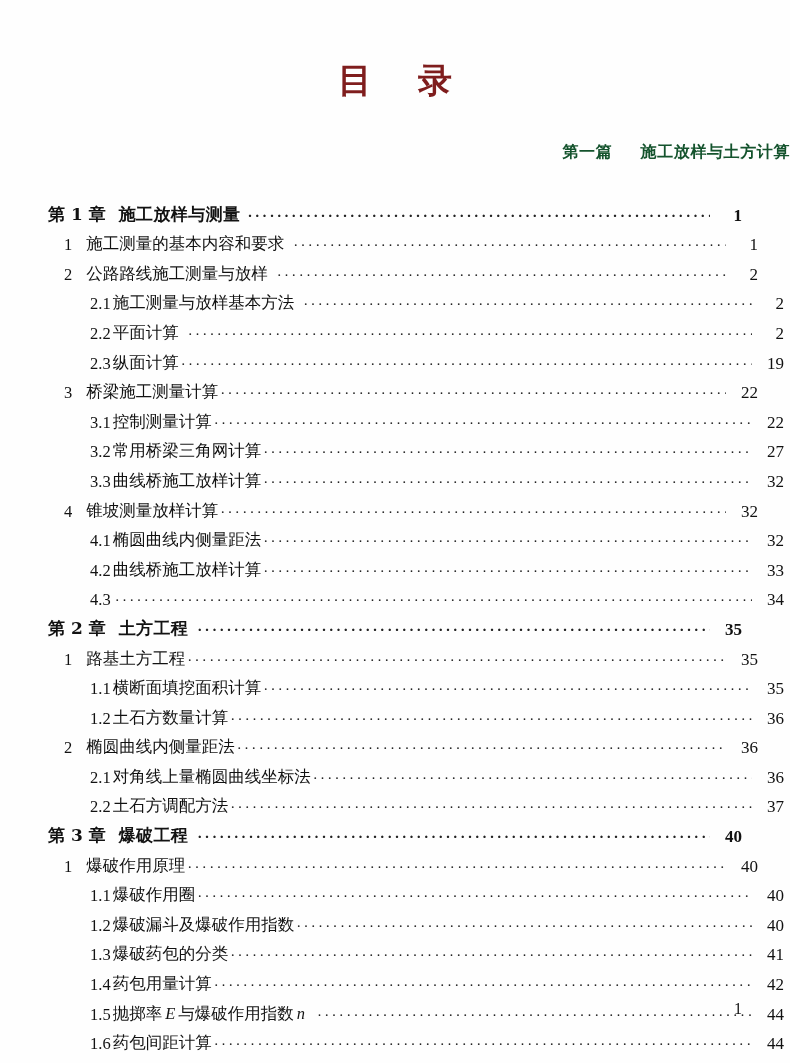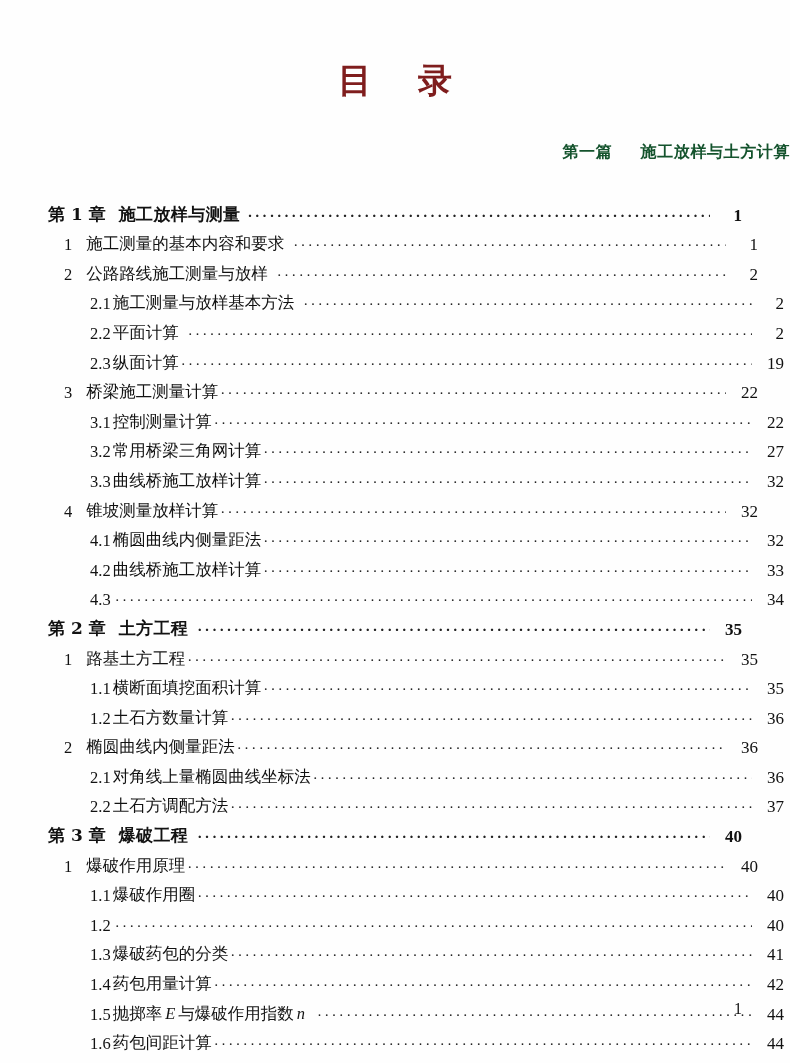--- a/index.html
+++ b/index.html
@@ -293,20 +293,21 @@
         <span class="page-no">40</span>
       </div>
       <div class="toc-row lvl-2">
         <span class="num">1.1</span>
         <span class="title-txt">爆破作用圈</span>
         <span class="leader">·························································································</span>
         <span class="page-no">40</span>
       </div>
       <div class="toc-row lvl-2">
         <span class="num">1.2</span>
+        <span class="title-txt">爆破漏斗及爆破作用指数</span>
         <span class="leader">·························································································</span>
         <span class="page-no">40</span>
       </div>
       <div class="toc-row lvl-2">
         <span class="num">1.3</span>
         <span class="title-txt">爆破药包的分类</span>
         <span class="leader">·························································································</span>
         <span class="page-no">41</span>
       </div>
       <div class="toc-row lvl-2">

